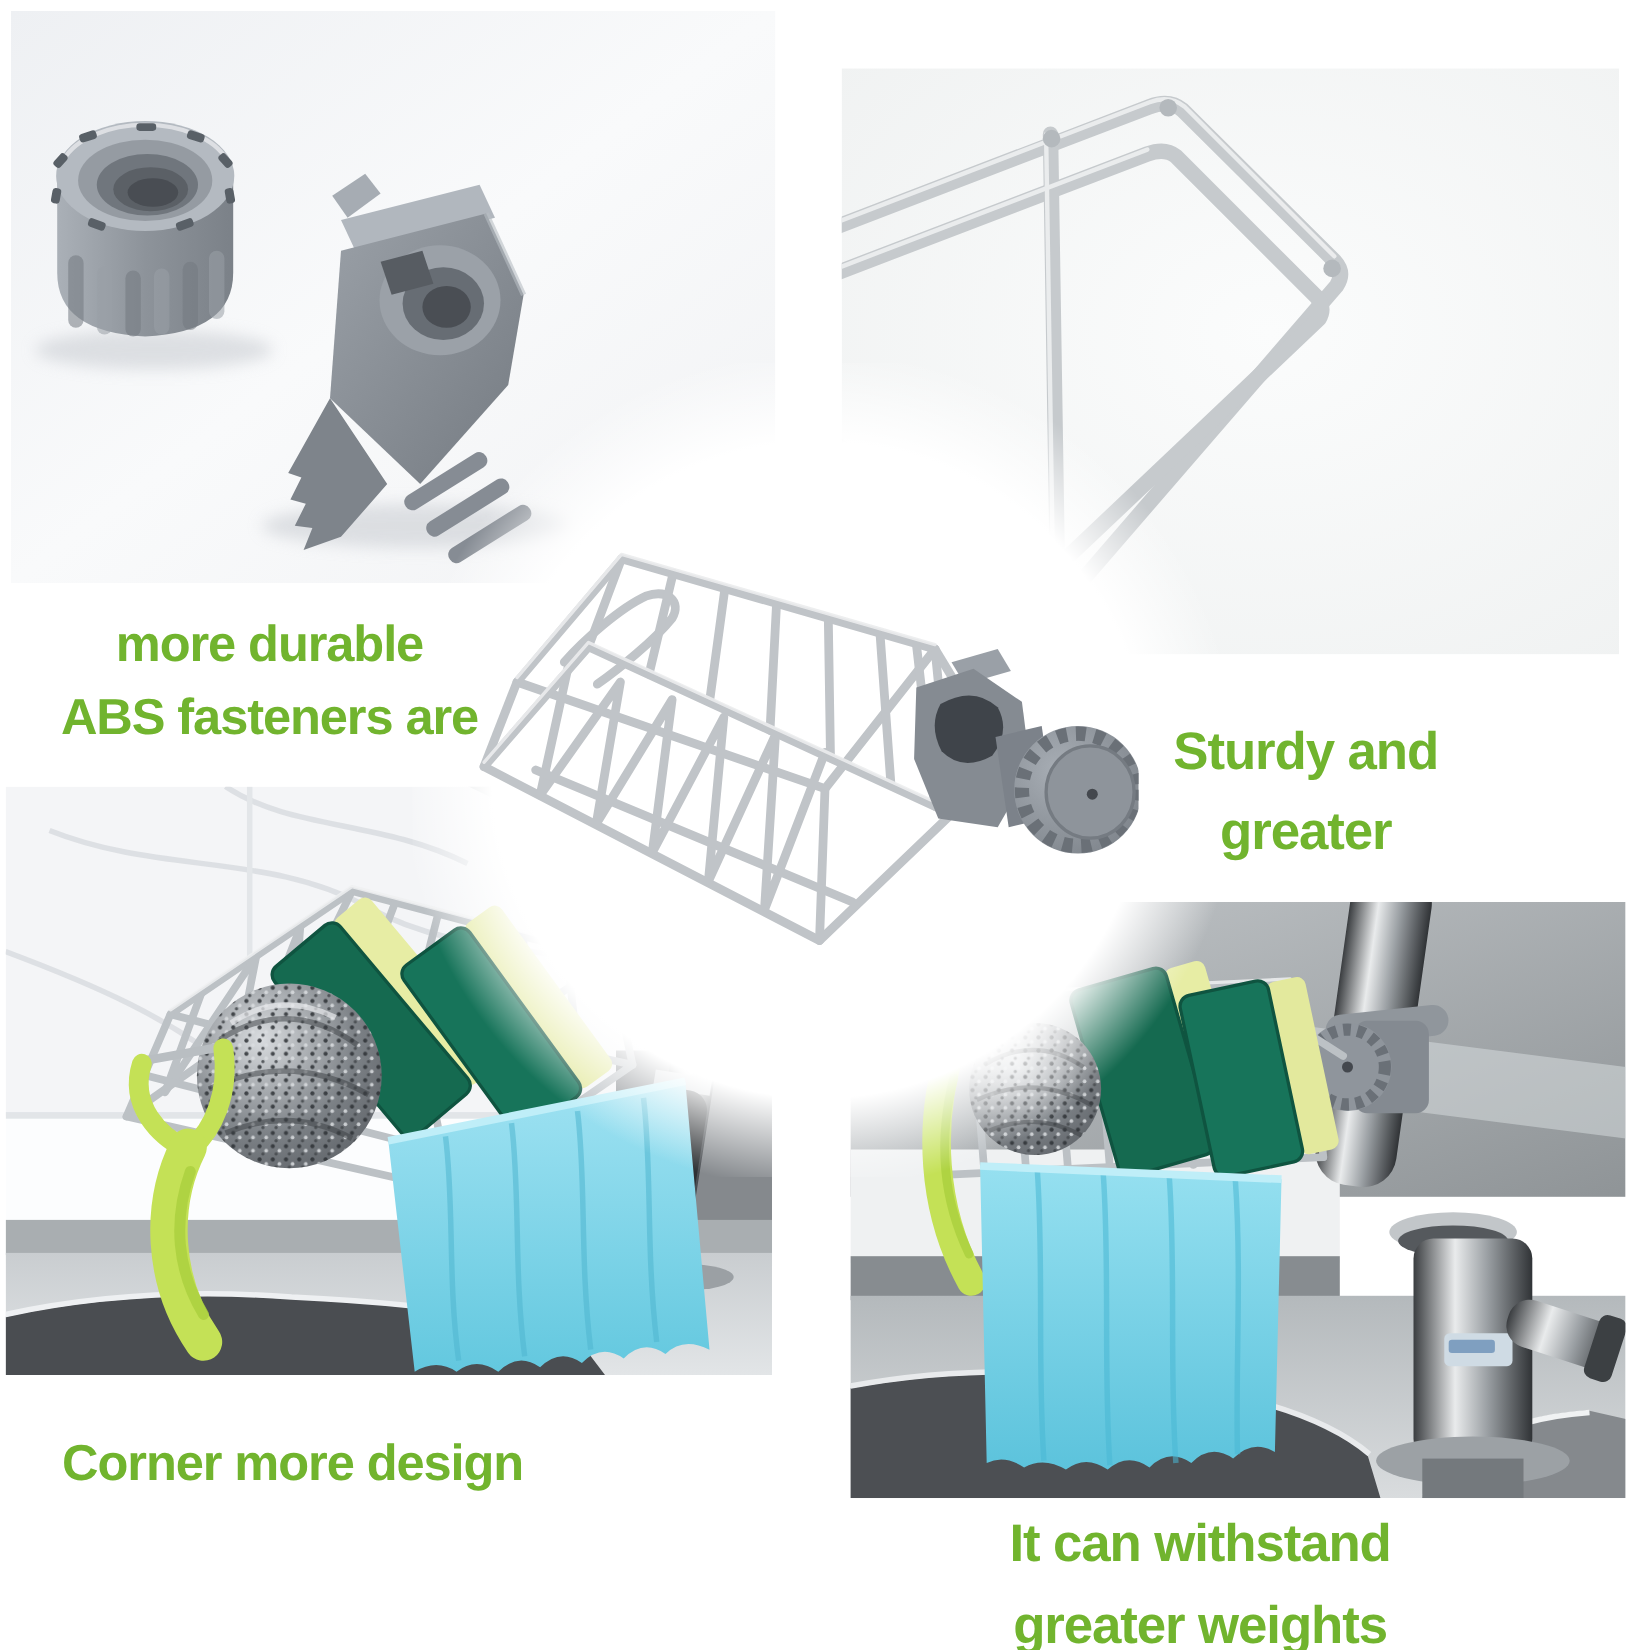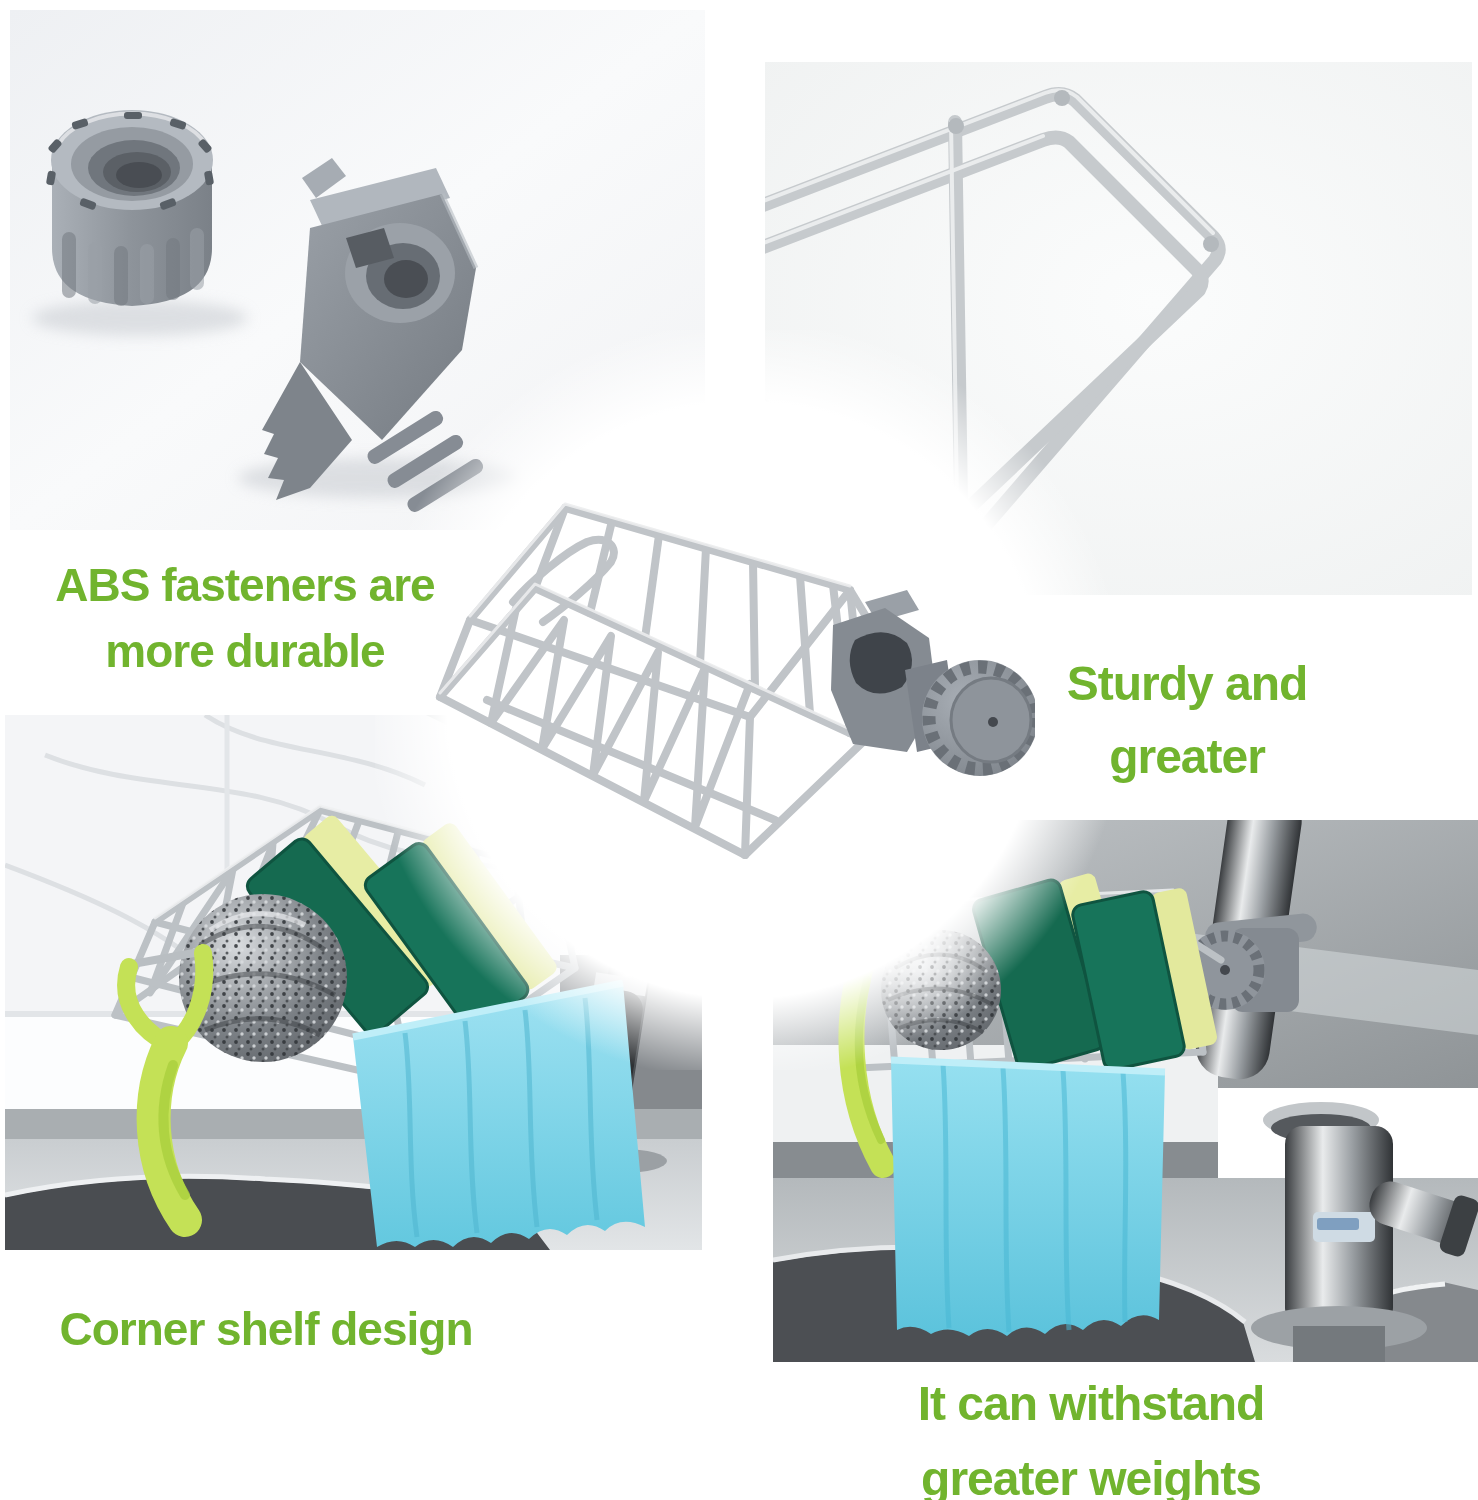--- a/index.html
+++ b/index.html
@@ -445,28 +445,28 @@
           <path d="M230 248 C236 334 230 424 236 512"></path>
           <path d="M290 250 C296 336 290 426 296 510"></path>
           <path d="M350 252 C356 338 350 428 352 502"></path>
         </g>
         <path d="M118 240 L392 252" stroke="#bfeef8" stroke-width="7" fill="none"></path>
       </g>
     </svg>
   </section>
 
   <div class="caption cap-tl">
+    <div>more durable</div>
     <div>ABS fasteners are</div>
-    <div>more durable</div>
   </div>
   <div class="caption cap-tr">
     <div>Sturdy and</div>
     <div>greater</div>
   </div>
   <div class="caption cap-bl">
-    <div>Corner shelf design</div>
+    <div>Corner more design</div>
   </div>
   <div class="caption cap-br">
     <div>It can withstand</div>
     <div>greater weights</div>
   </div>
 
 </div>
 
 </body></html>

